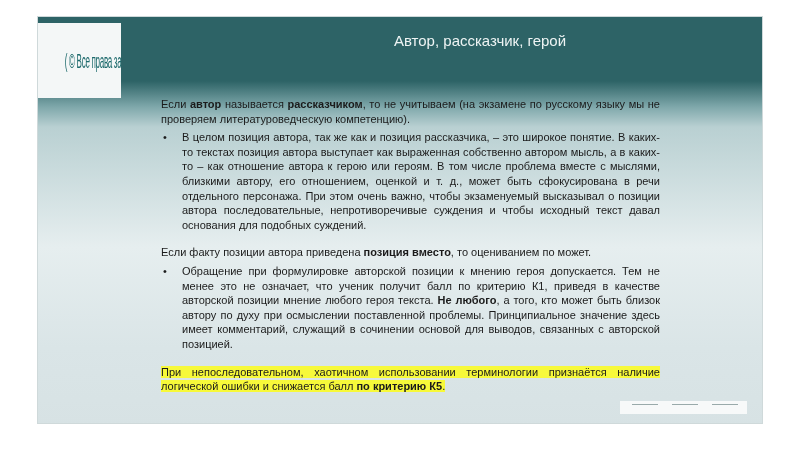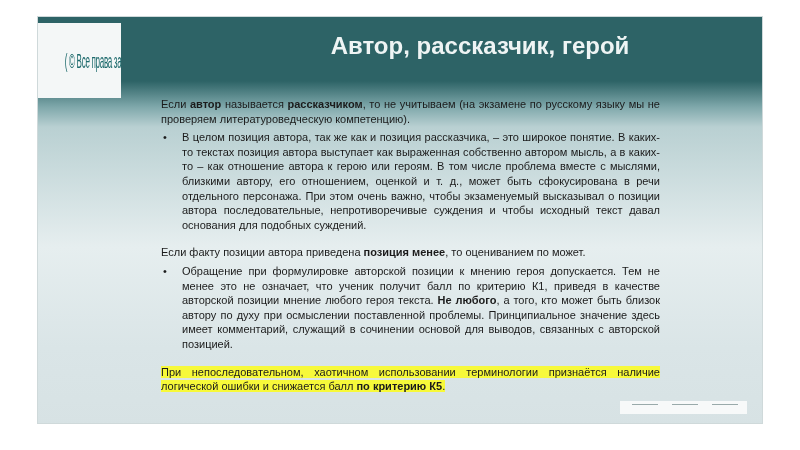--- a/index.html
+++ b/index.html
@@ -6,21 +6,21 @@
   body { width:800px; height:450px; background:#ffffff; position:relative; overflow:hidden;
          font-family:"Liberation Sans", sans-serif; }
   .slide { position:absolute; left:37px; top:16px; width:726px; height:408px;
            background:linear-gradient(to bottom, #2d6366 0px, #2d6366 64px, #7fa8ab 90px, #b9d0d2 110px, #e6eeef 230px, #dae5e7 330px, #d7e2e4 408px);
            border:1px solid #cfd9da; box-sizing:border-box; }
   .logo { position:absolute; left:0px; top:6px; width:83px; height:75px; background:#f4f7f7;
           display:flex; align-items:center; justify-content:flex-start; overflow:hidden; }
   .logo span { display:block; font-family:"Liberation Sans", sans-serif; font-size:13px; color:#1d6a6c;
                transform:scaleX(0.62) scaleY(1.6); white-space:nowrap; letter-spacing:-0.5px; }
   .title { position:absolute; left:160px; right:0; top:15px; text-align:center; color:#eef4f4;
-           font-size:24px; font-weight:bold; }
+           font-size:15px; font-weight:normal; }
   .content { position:absolute; left:123px; top:80px; width:499px; font-size:11px; line-height:14.6px; color:#1b1b1b; }
   .para { text-align:justify; margin:0; }
   .bullet { position:relative; padding-left:21px; text-align:justify; margin:4px 0 0 0; }
   .bullet .dot { position:absolute; left:2px; top:0; }
   .gap { height:13px; }
   .hl { background:#f7f93a; }
   b { font-weight:bold; }
   .thumb { position:absolute; left:582px; top:384px; width:127px; height:13px; background:#f7f9f9; }
   .thumb i { position:absolute; top:3px; height:1px; background:#9aa; }
 </style>
@@ -36,21 +36,21 @@
   <div class="content">
     <p class="para"><span>Если </span><b>автор</b><span> называется </span><b>рассказчиком</b><span>, то не учитываем (на экзамене по русскому языку мы не проверяем литературоведческую компетенцию).</span></p>
 
     <div class="bullet">
       <span class="dot">•</span>
       <span>В целом позиция автора, так же как и позиция рассказчика, – это широкое понятие. В каких-то текстах позиция автора выступает как выраженная собственно автором мысль, а в каких-то – как отношение автора к герою или героям. В том числе проблема вместе с мыслями, близкими автору, его отношением, оценкой и т. д., может быть сфокусирована в речи отдельного персонажа. При этом очень важно, чтобы экзаменуемый высказывал о позиции автора последовательные, непротиворечивые суждения и чтобы исходный текст давал основания для подобных суждений.</span>
     </div>
 
     <div class="gap"></div>
 
-    <p class="para"><span>Если факту позиции автора приведена </span><b>позиция менее</b><span>, то оцениванием по может.</span></p>
+    <p class="para"><span>Если факту позиции автора приведена </span><b>позиция вместо</b><span>, то оцениванием по может.</span></p>
 
     <div class="bullet">
       <span class="dot">•</span>
       <span>Обращение при формулировке авторской позиции к мнению героя допускается. Тем не менее это не означает, что ученик получит балл по критерию К1, приведя в качестве авторской позиции мнение любого героя текста. </span><b>Не любого</b><span>, а того, кто может быть близок автору по духу при осмыслении поставленной проблемы. Принципиальное значение здесь имеет комментарий, служащий в сочинении основой для выводов, связанных с авторской позицией.</span>
     </div>
 
     <div class="gap"></div>
 
     <p class="para"><span class="hl"><span>При непоследовательном, хаотичном использовании терминологии признаётся наличие логической ошибки и снижается балл </span><b>по критерию К5</b><span>.</span></span></p>
   </div>

